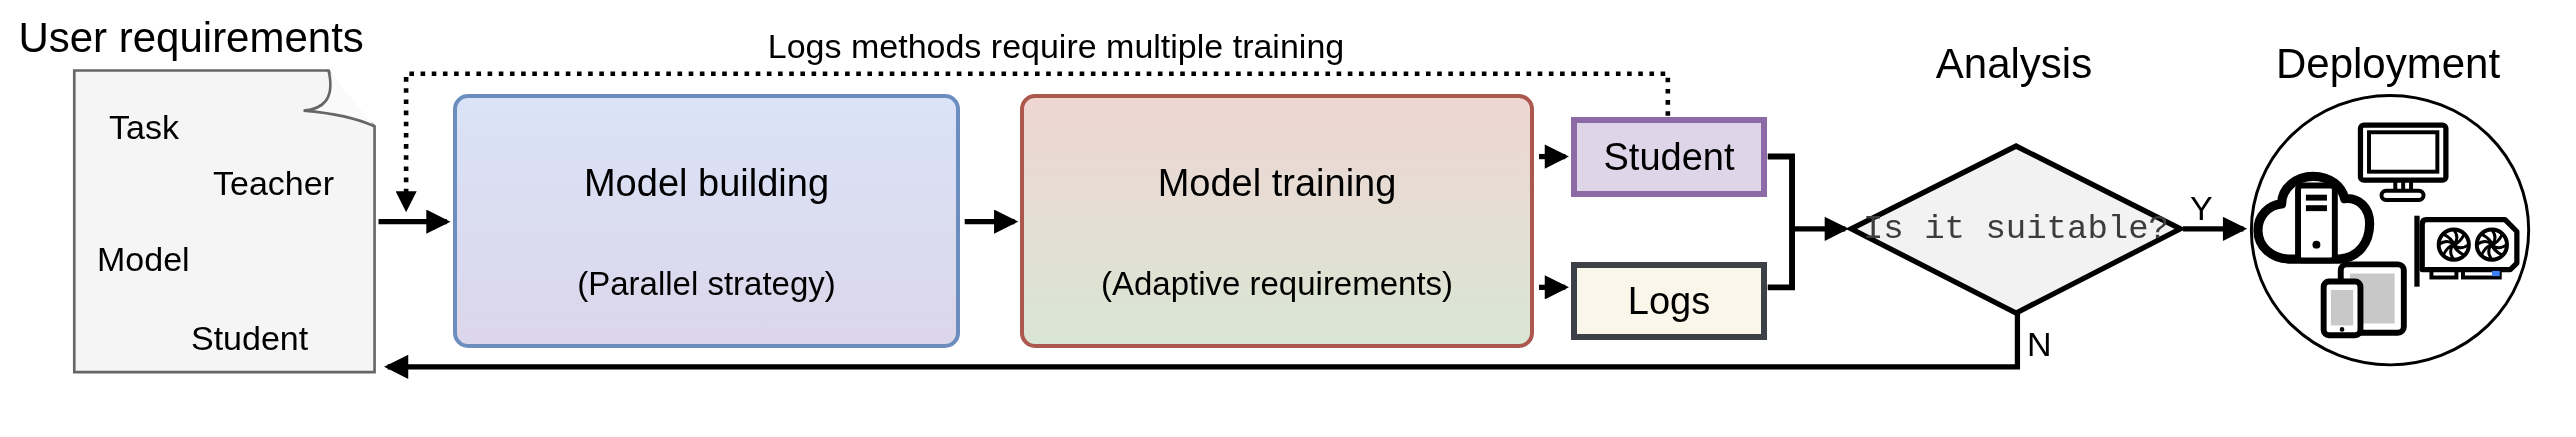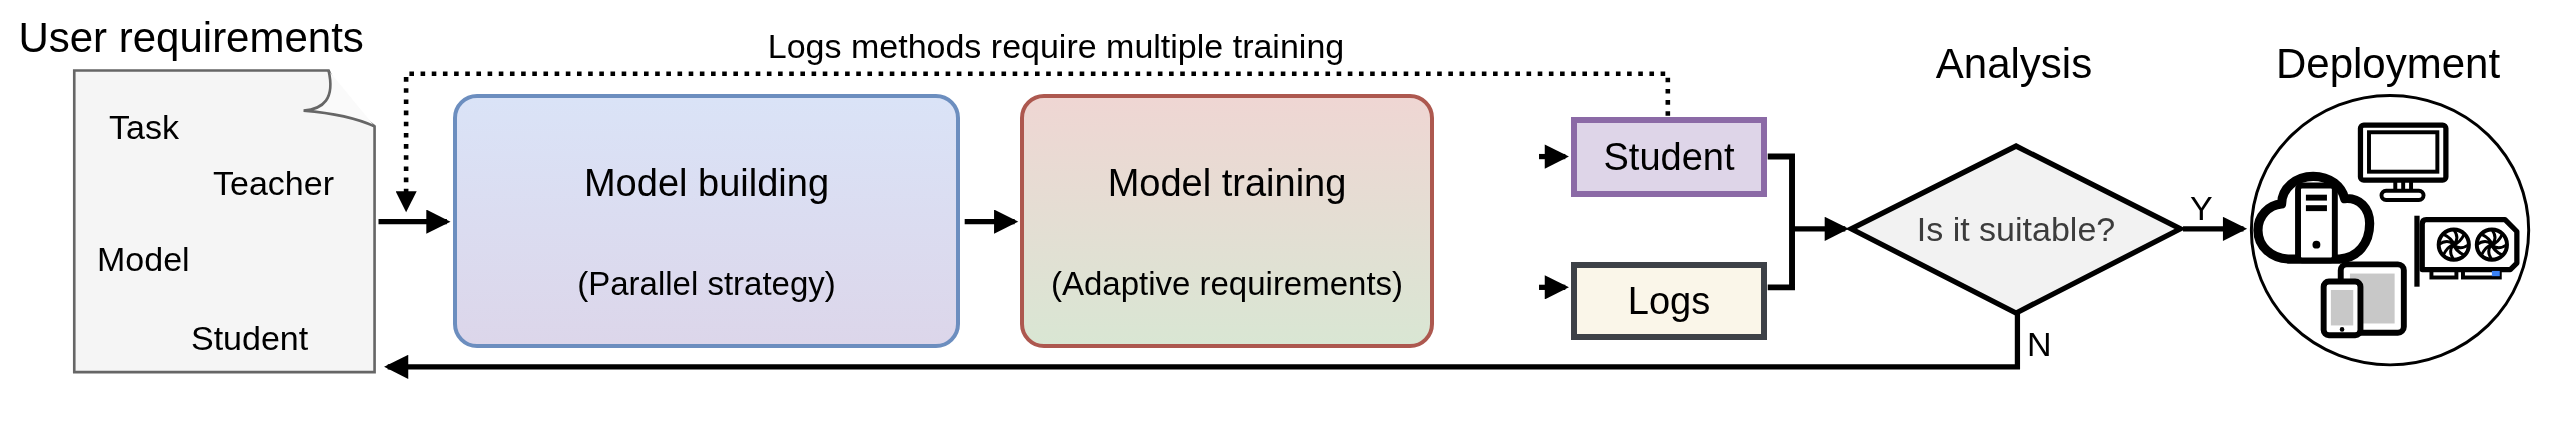--- a/index.html
+++ b/index.html
@@ -8,40 +8,40 @@
     font-family:"Liberation Sans", sans-serif;color:#000;
   }
   #shapes{position:absolute;left:0;top:0;width:2576px;height:438px;}
   .lbl{position:absolute;white-space:nowrap;line-height:1.05;}
   .title{font-size:42px;}
   .centered{transform:translateX(-50%);}
   .doc-item{font-size:34px;}
   .note{font-size:34px;}
   .yn{font-size:34px;}
   .bigbox{
-    position:absolute;width:507px;height:254px;border-radius:24px;
+    position:absolute;width:507px;height:254px;border-radius:15px;
     box-sizing:border-box;
   }
   #model-building{
     left:453px;top:94px;border:4.6px solid #6c8ebf;
     background:linear-gradient(180deg,#dae3f7 0%,#dcd6ea 100%);
   }
   #model-training{
-    left:1020px;top:94px;width:414px;border:4.6px solid #ad584f;
+    left:1020px;top:94px;width:514px;border:4.6px solid #ad584f;
     background:linear-gradient(180deg,#efd6d3 0%,#d9e6d3 100%);
   }
   .box-title{position:absolute;left:0;top:64px;width:100%;text-align:center;font-size:38px;}
   .box-sub{position:absolute;left:0;top:167px;width:100%;text-align:center;font-size:33px;}
   .smallbox{
     position:absolute;left:1571px;width:196px;box-sizing:border-box;
     display:flex;align-items:center;justify-content:center;font-size:38px;
   }
   #student-box{top:117px;height:80px;border:6px solid #8b6aa6;background:#ded5e8;}
   #logs-box{top:250px;height:78px;border:6px solid #3d4147;background:#faf6e9;margin-top:12px;}
-  #decision-label{font-size:34px;color:#3c3c3c;top:212px;left:2016px;}
+  #decision-label{font-size:34px;color:#3c3c3c;top:212px;left:2016px;font-family:Liberation Mono, monospace;}
 </style>
 </head>
 <body>
 
 <div id="canvas">
 
   <svg id="shapes" viewBox="0 0 3920 666">
     <defs>
       <marker id="ah" viewBox="0 0 10 10" refX="8.5" refY="5" markerWidth="5.2" markerHeight="4.6" orient="auto" markerUnits="strokeWidth">
         <path d="M0,0 L10,5 L0,10 Z" fill="#000"></path>

